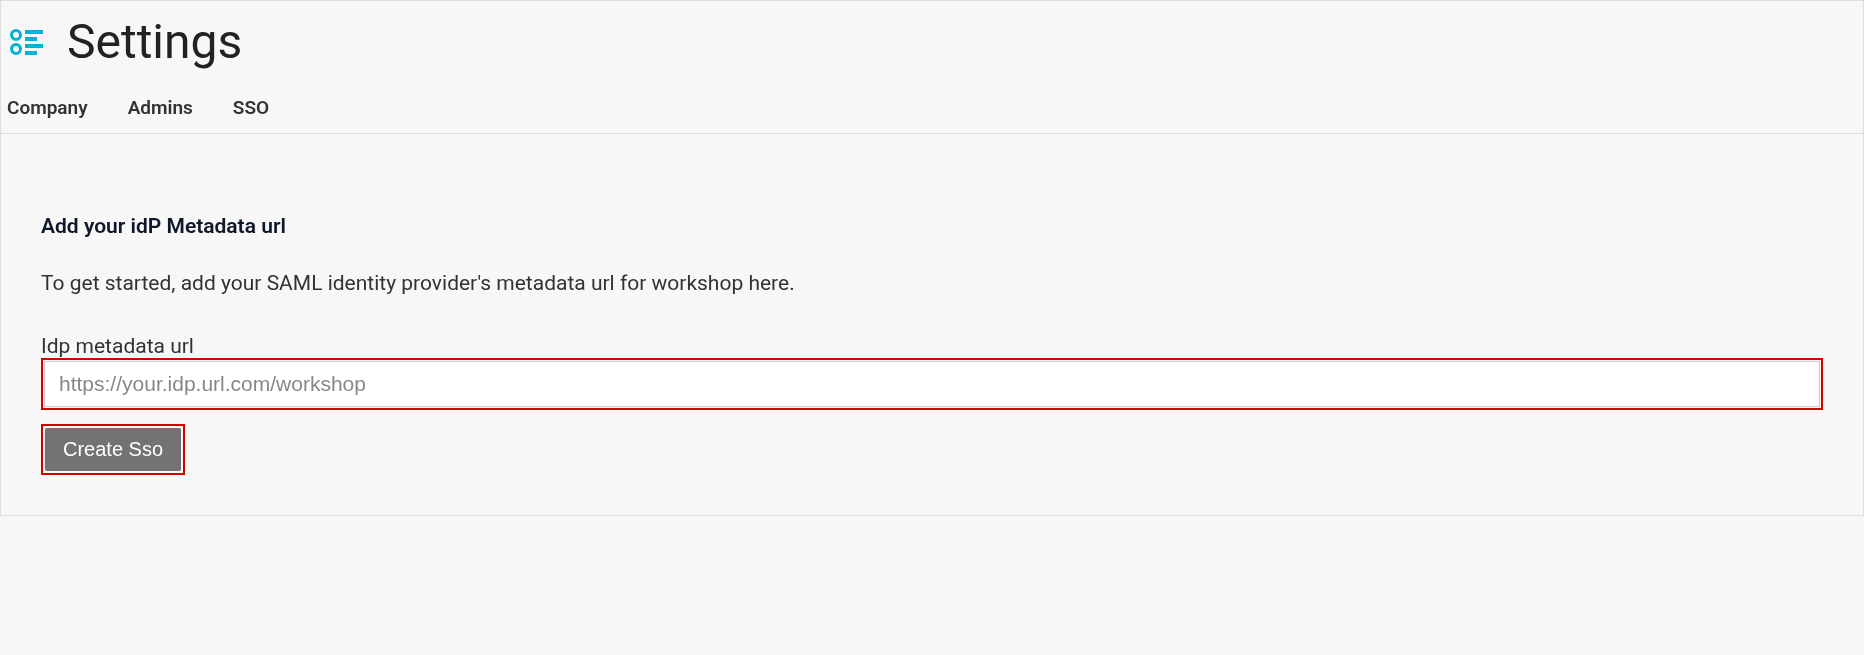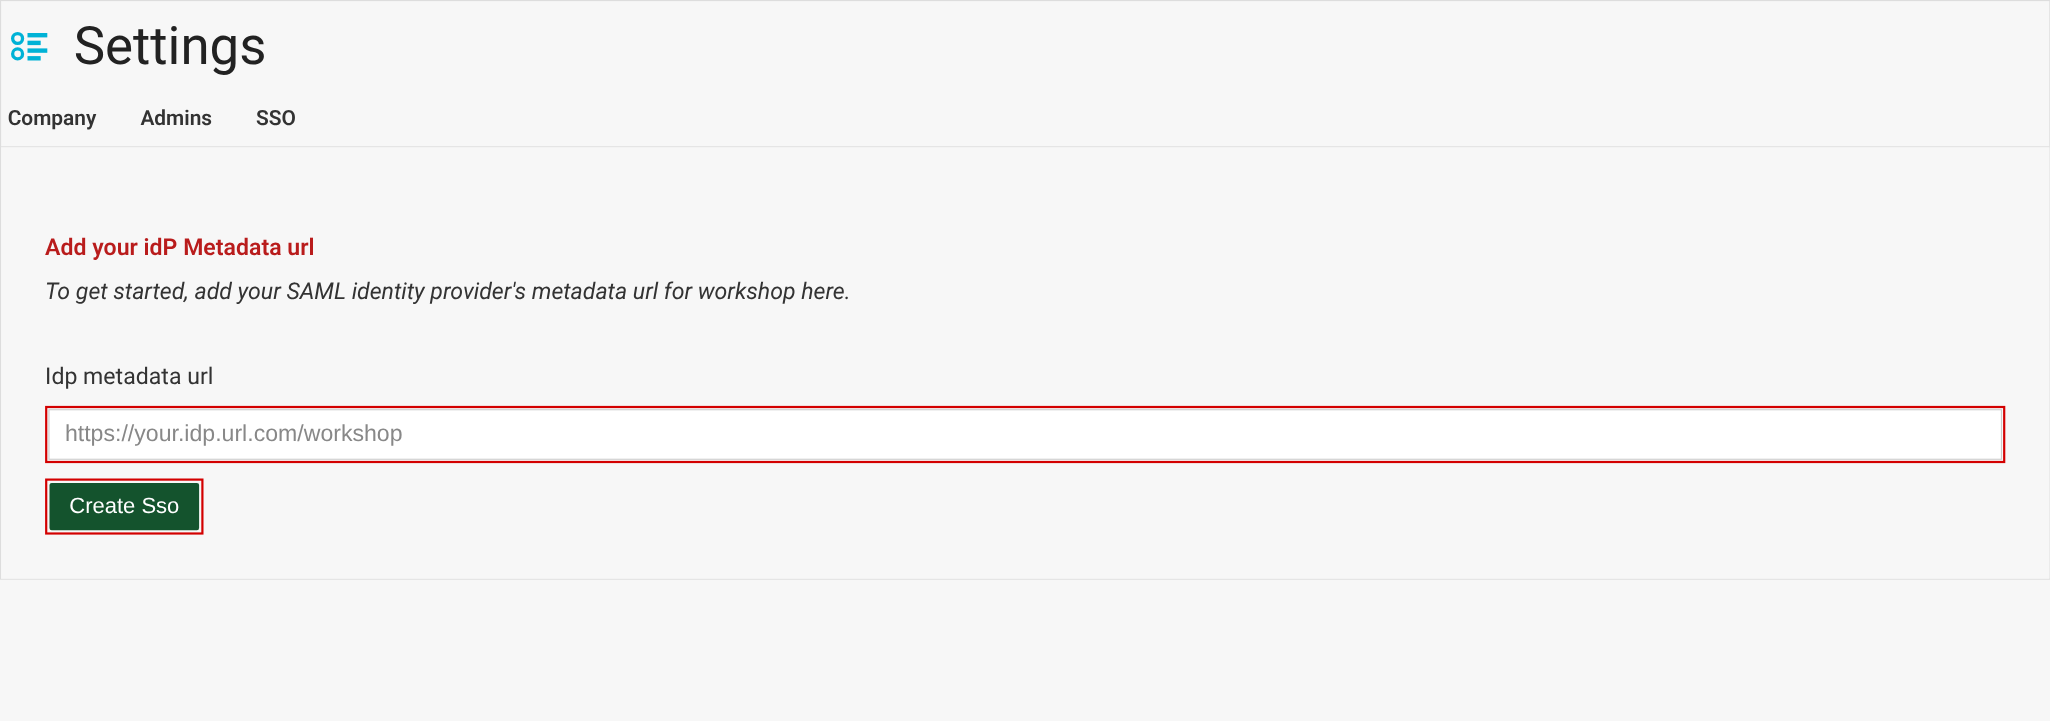--- a/index.html
+++ b/index.html
@@ -46,34 +46,33 @@
       color: #333;
       cursor: pointer;
     }
     .content {
       padding: 80px 40px 40px 40px;
       background: #f7f7f7;
     }
     .section-title {
       font-size: 21px;
       font-weight: 600;
-      color: #b91c1c;
-      margin-bottom: 13px;
+      color: #0f172a;
+      margin-bottom: 30px;
     }
     .description {
       font-size: 21px;
       color: #333;
       line-height: 1.5;
-      margin-bottom: 48px;
-      font-style: italic;
+      margin-bottom: 34px;
     }
     .field-label {
       font-size: 21px;
       color: #333;
-      margin-bottom: 14px;
+      margin-bottom: 0;
     }
     .input-wrapper {
       border: 2px solid #d30000;
       padding: 1px;
       margin-bottom: 14px;
     }
     .text-input {
       width: 100%;
       padding: 10px 14px;
       font-size: 21px;
@@ -84,21 +83,21 @@
     }
     .text-input::placeholder {
       color: #888;
     }
     .button-wrapper {
       display: inline-block;
       border: 2px solid #d30000;
       padding: 2px;
     }
     .create-button {
-      background: #14532d;
+      background: #737373;
       color: #fff;
       border: none;
       padding: 10px 18px;
       font-size: 20px;
       cursor: pointer;
       border-radius: 2px;
     }
   </style>
 </head>
 <body>

